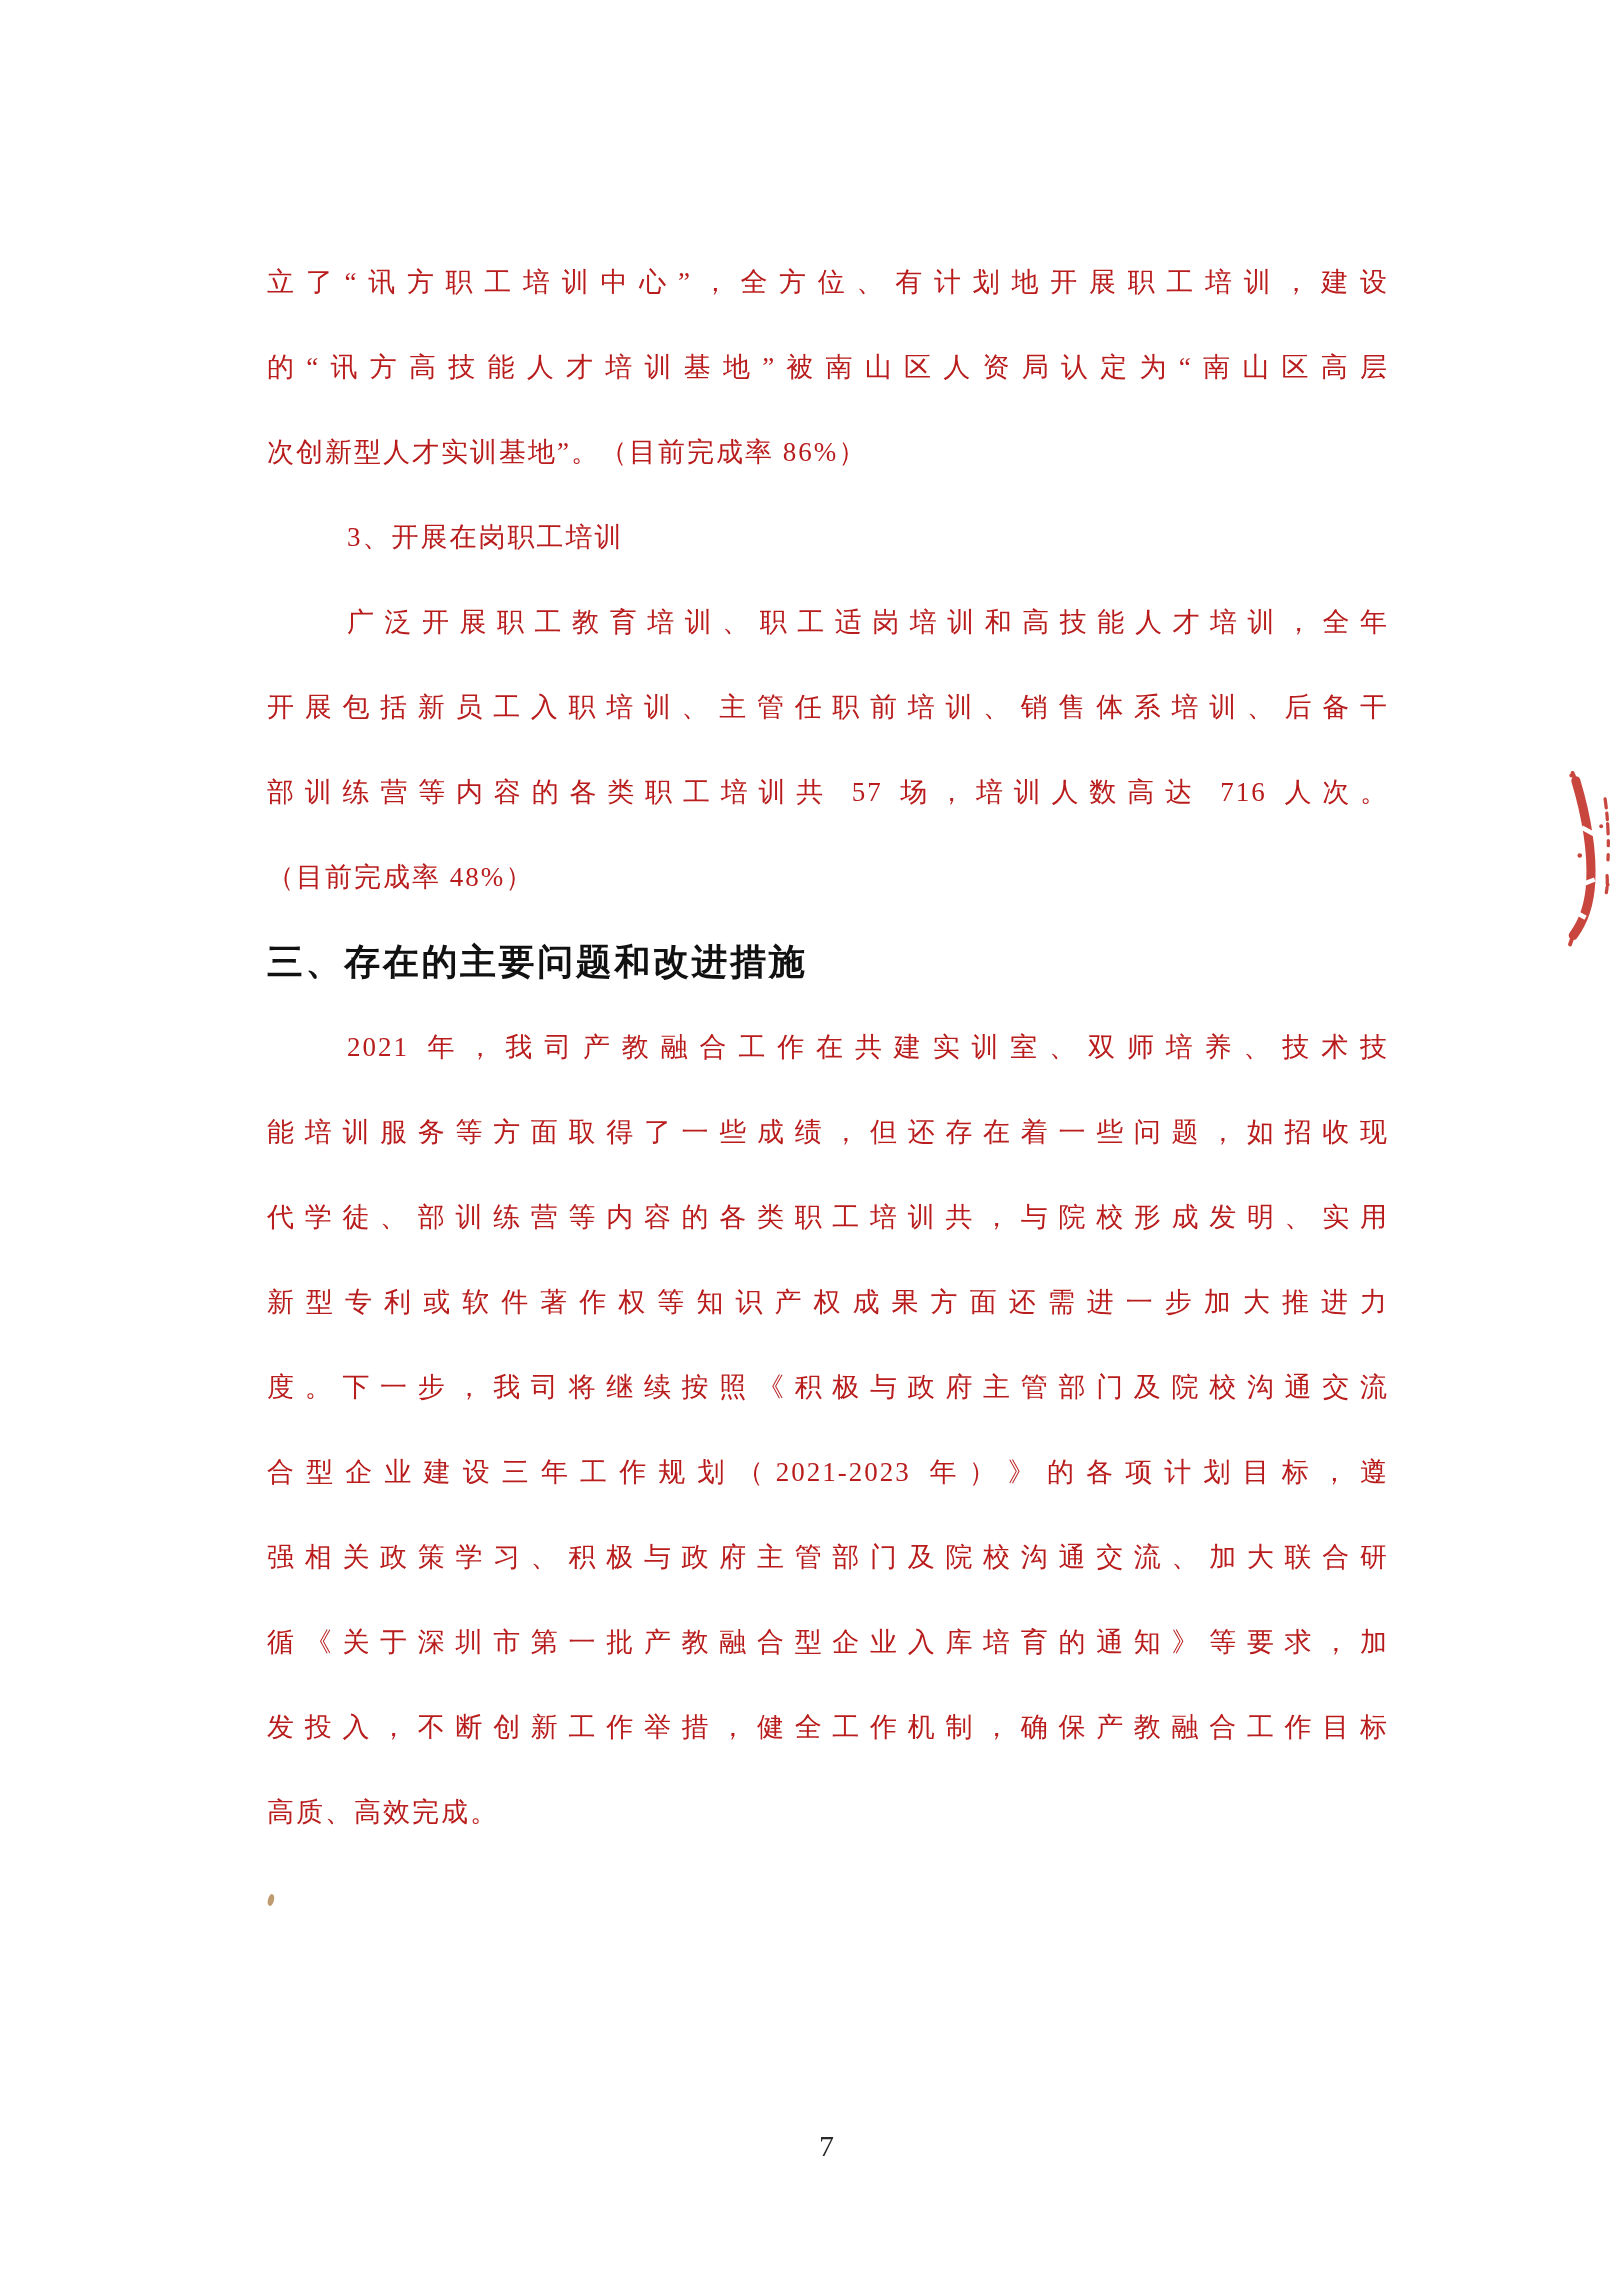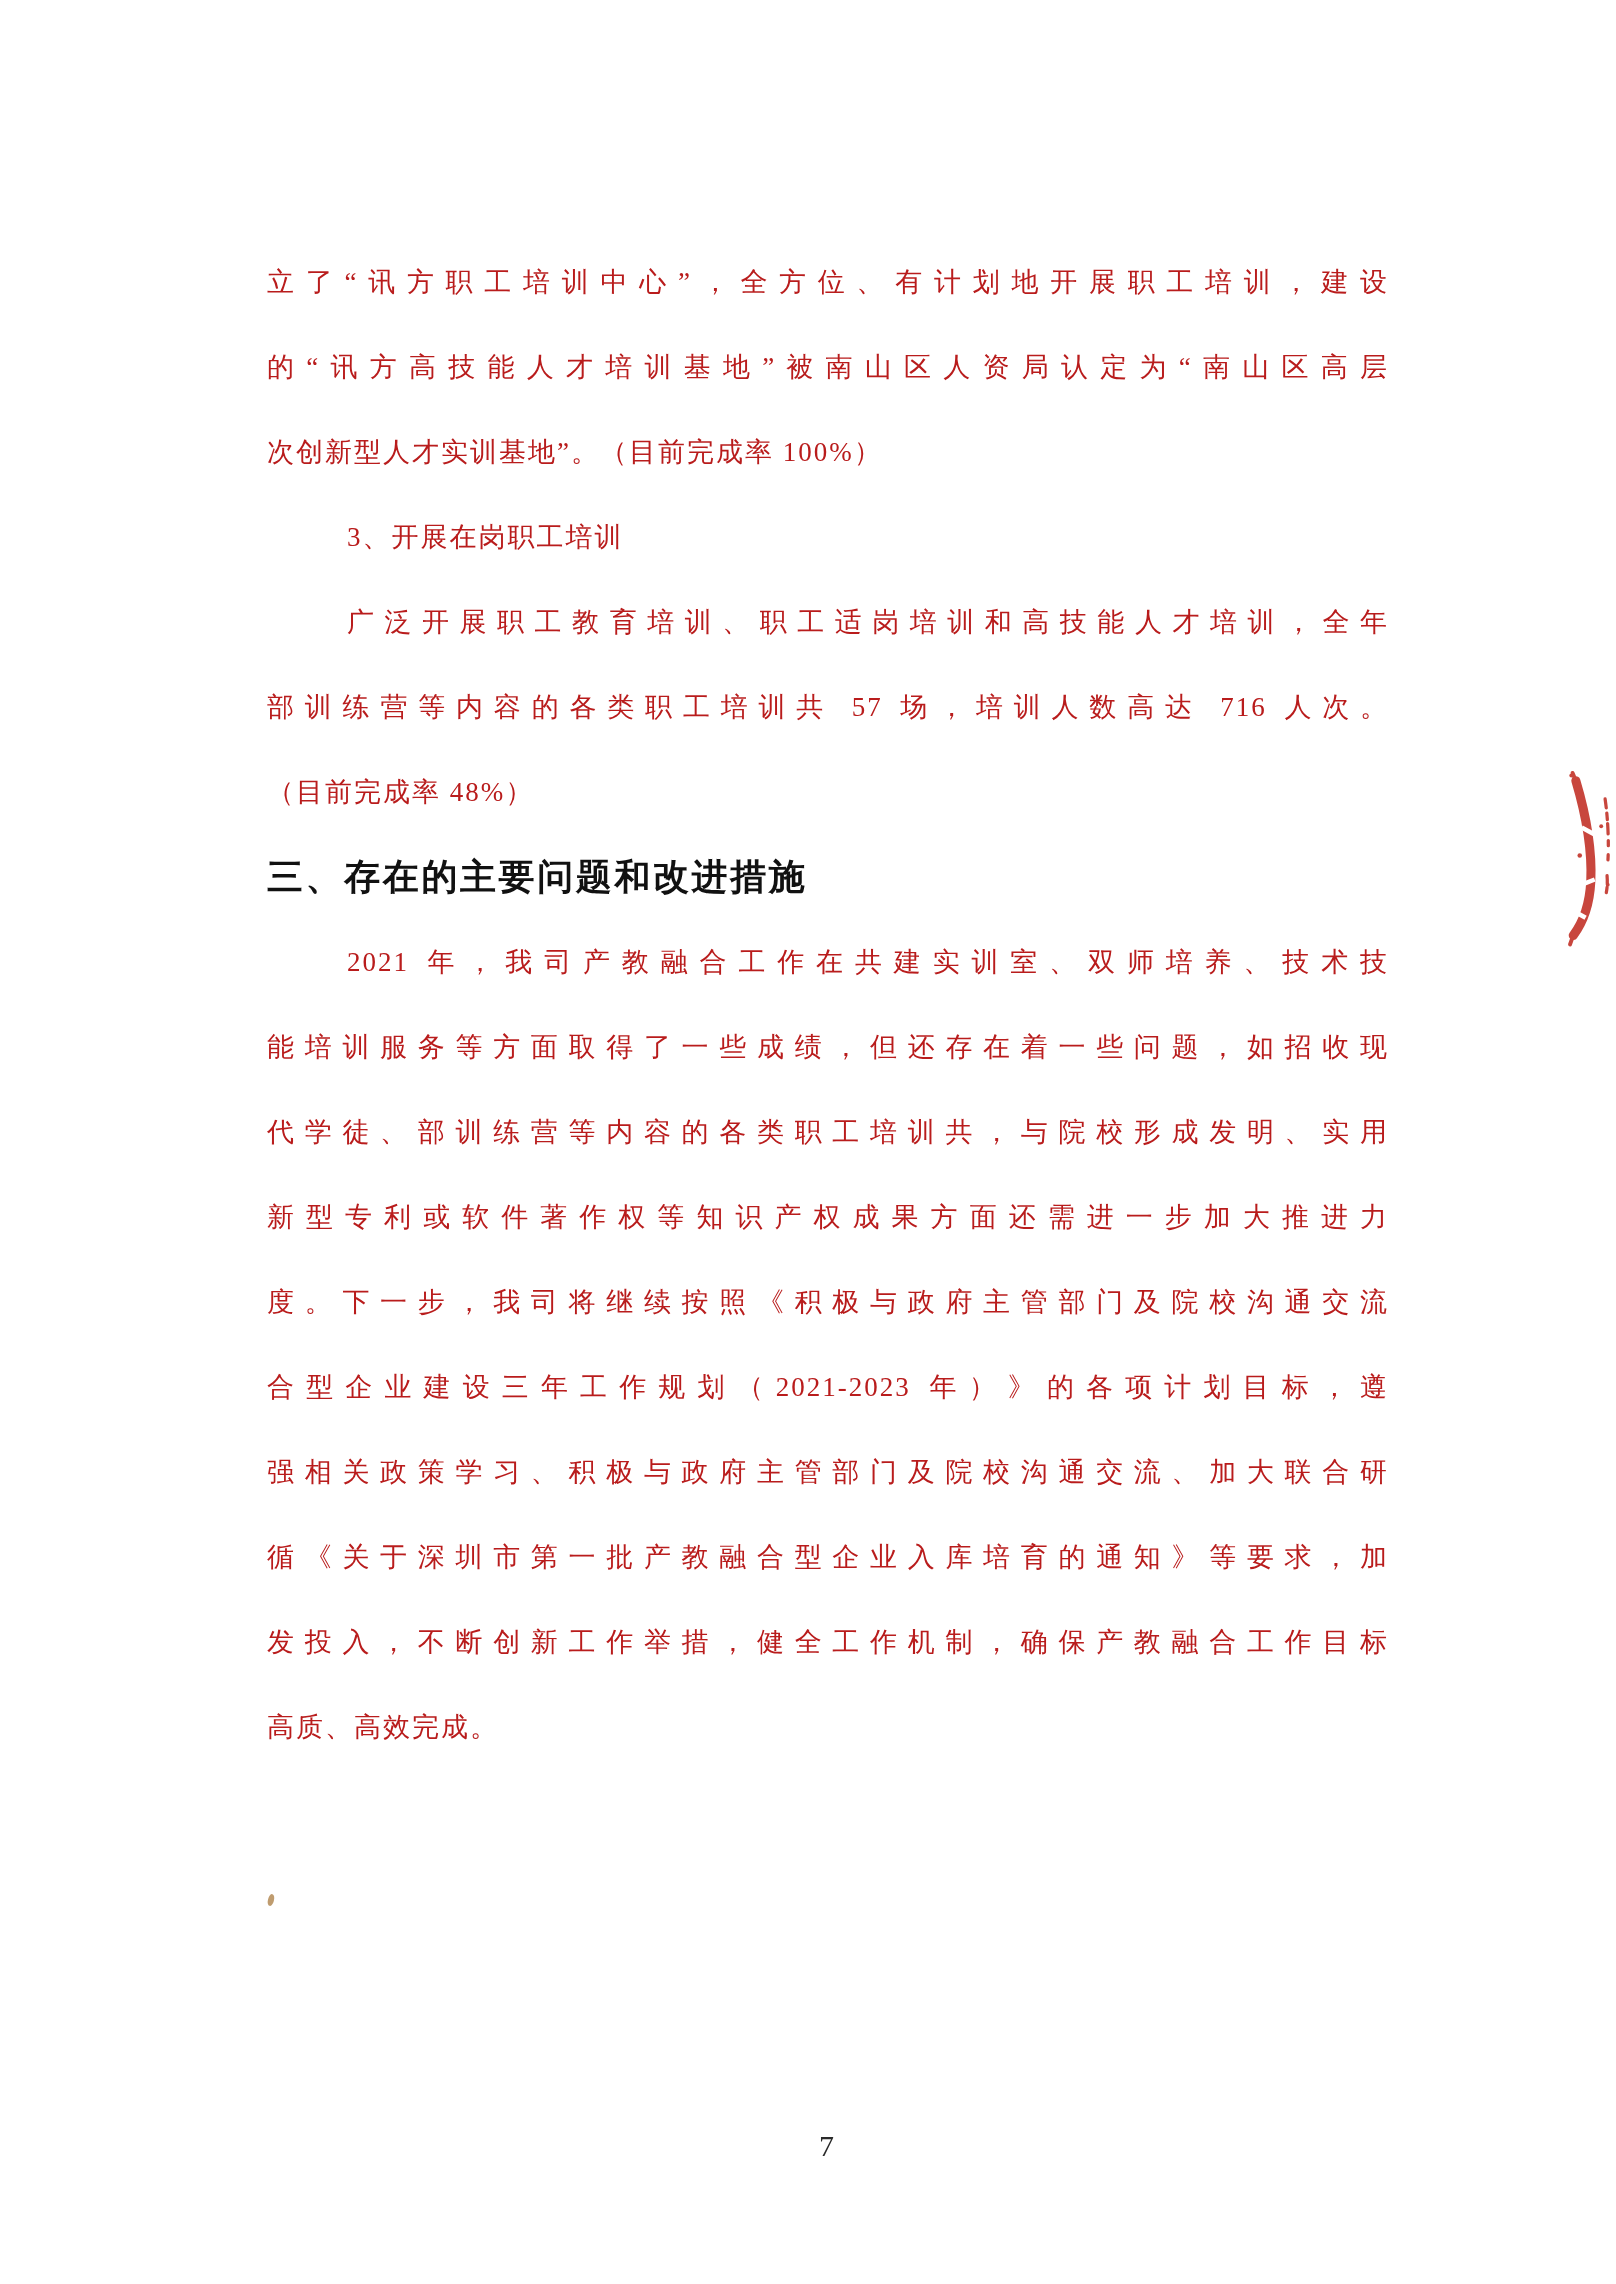--- a/index.html
+++ b/index.html
@@ -66,23 +66,24 @@
   }
 </style>
 </head>
 <body>
 
 <div class="page">
 
   <div class="content">
       <div class="line justify">立了“讯方职工培训中心”，全方位、有计划地开展职工培训，建设</div>
       <div class="line justify">的“讯方高技能人才培训基地”被南山区人资局认定为“南山区高层</div>
-      <div class="line">次创新型人才实训基地”。（目前完成率 100%）</div>
+      <div class="line">次创新型人才实训基地”。（目前完成率 86%）</div>
       <div class="line indent">3、开展在岗职工培训</div>
       <div class="line indent justify">广泛开展职工教育培训、职工适岗培训和高技能人才培训，全年</div>
+      <div class="line justify">开展包括新员工入职培训、主管任职前培训、销售体系培训、后备干</div>
       <div class="line justify">部训练营等内容的各类职工培训共 57 场，培训人数高达 716 人次。</div>
       <div class="line">（目前完成率 48%）</div>
       <div class="line heading">三、存在的主要问题和改进措施</div>
       <div class="line indent justify">2021 年，我司产教融合工作在共建实训室、双师培养、技术技</div>
       <div class="line justify">能培训服务等方面取得了一些成绩，但还存在着一些问题，如招收现</div>
       <div class="line justify">代学徒、部训练营等内容的各类职工培训共，与院校形成发明、实用</div>
       <div class="line justify">新型专利或软件著作权等知识产权成果方面还需进一步加大推进力</div>
       <div class="line justify">度。下一步，我司将继续按照《积极与政府主管部门及院校沟通交流</div>
       <div class="line justify">合型企业建设三年工作规划（2021-2023 年）》的各项计划目标，遵</div>
       <div class="line justify">强相关政策学习、积极与政府主管部门及院校沟通交流、加大联合研</div>

